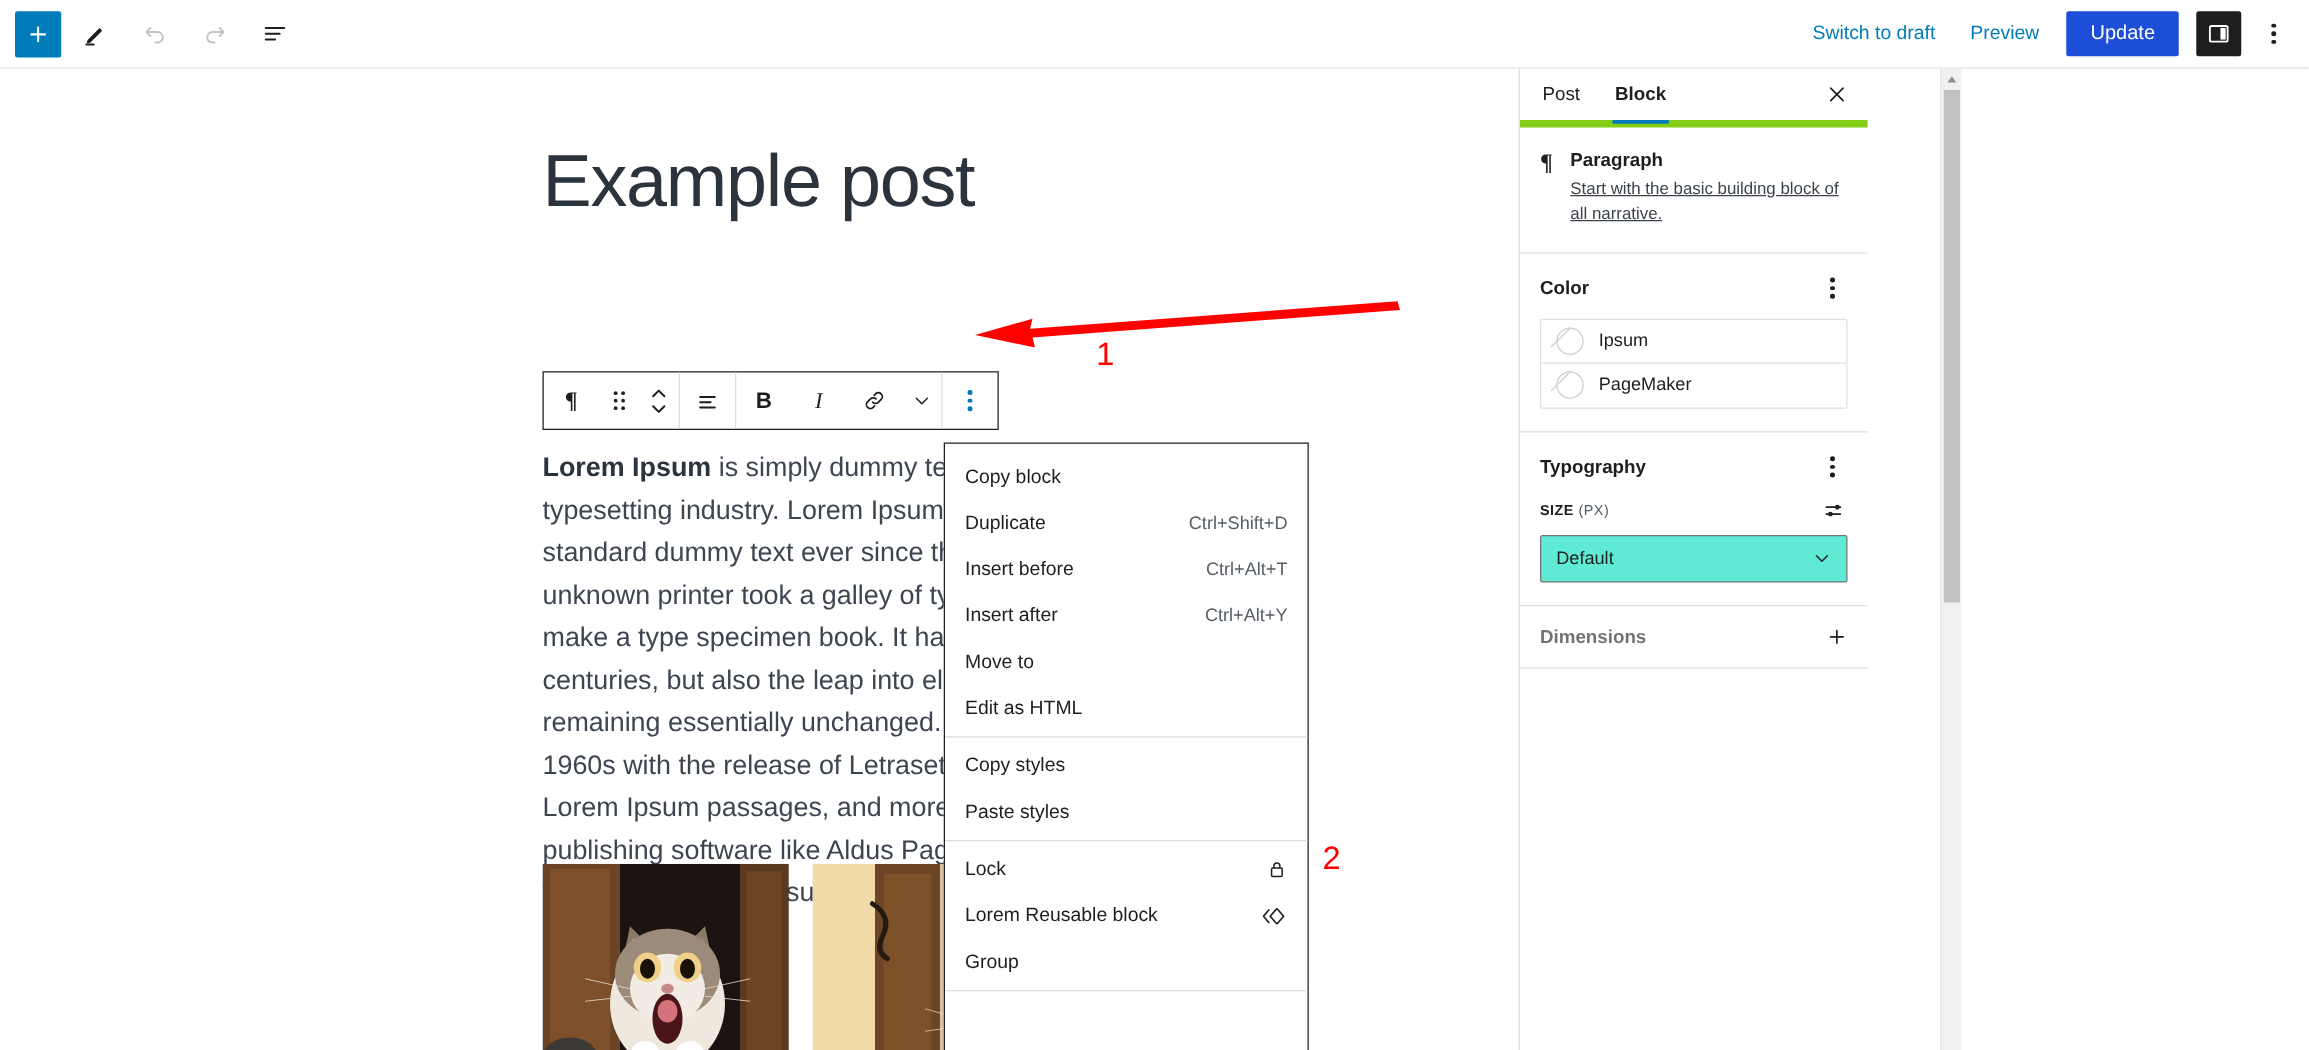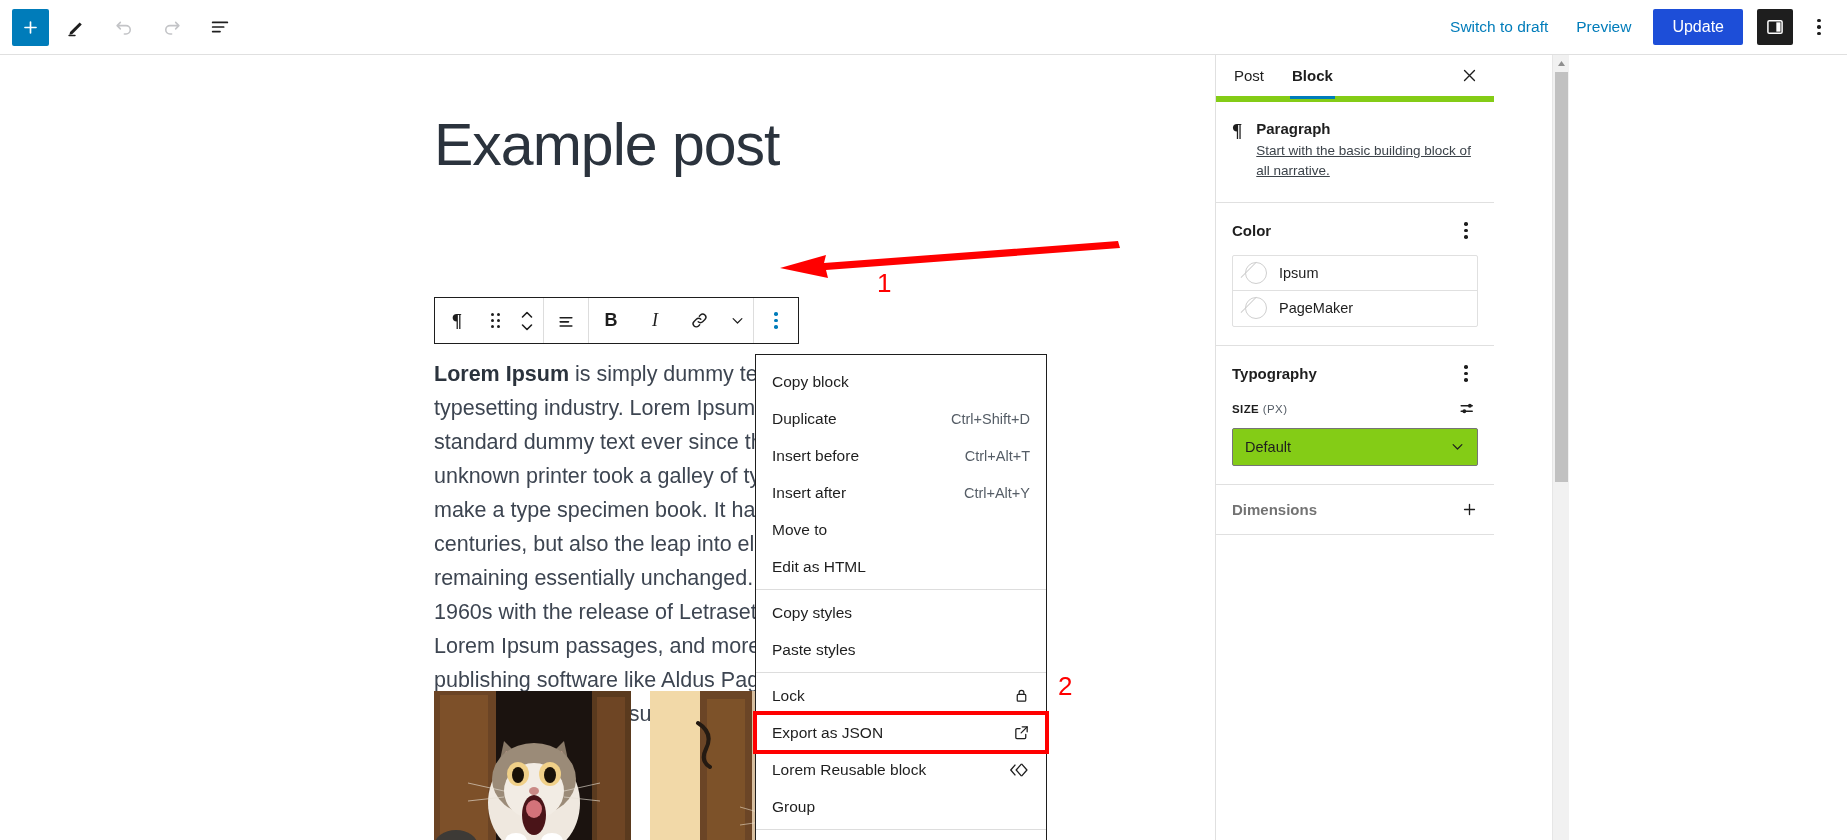--- a/index.html
+++ b/index.html
@@ -147,21 +147,21 @@
   }
   .color-lbl { font-size: 14.5px; color: #1e1e1e; }
 
   .size-row { display: flex; align-items: center; margin-bottom: 8px; }
   .size-lbl { font-size: 11.5px; font-weight: 600; letter-spacing: .4px; color: #1e1e1e; flex:1; }
   .size-lbl span { font-weight: 400; color: #555d66; }
   .size-cfg { width: 22px; height: 22px; display:flex;align-items:center;justify-content:center;cursor:pointer;}
   .select-box {
     width: 100%; height: 38px; border: 1px solid #757575; border-radius: 2px;
     display: flex; align-items: center; padding: 0 12px; font-size: 14.5px; color: #1e1e1e;
-    cursor: pointer; background: #84cc16;
+    cursor: pointer; background: #5eead4;
   }
   .select-box .cv { flex: 1; }
 
   .sb-row {
     display: flex; align-items: center; height: 50px; padding: 0 16px;
     border-bottom: 1px solid #e0e0e0; cursor: pointer;
   }
   .sb-row-title { flex: 1; font-size: 15px; font-weight: 600; color: #737373; }
 
   
@@ -401,30 +401,20 @@
         <div class="menu-sec">
           <div class="menu-item">
             <span class="lbl">Lock</span>
             <span class="mi">
               <svg width="17" height="17" viewBox="0 0 24 24">
                 <rect x="6" y="10.5" width="12" height="9.5" rx="1.4" fill="none" stroke="#1e1e1e" stroke-width="1.7"></rect>
                 <path d="M8.6 10.5V8.2a3.4 3.4 0 0 1 6.8 0v2.3" fill="none" stroke="#1e1e1e" stroke-width="1.7"></path>
               </svg>
             </span>
           </div>
-          <div class="menu-item hl">
-            <span class="lbl">Export as JSON</span>
-            <span class="mi">
-              <svg width="17" height="17" viewBox="0 0 24 24">
-                <path d="M13 4h7v7" stroke="#1e1e1e" stroke-width="1.8" fill="none" stroke-linecap="round" stroke-linejoin="round"></path>
-                <path d="M20 4l-8.5 8.5" stroke="#1e1e1e" stroke-width="1.8" stroke-linecap="round"></path>
-                <path d="M18 14.5V19a1.5 1.5 0 0 1-1.5 1.5h-11A1.5 1.5 0 0 1 4 19V8a1.5 1.5 0 0 1 1.5-1.5H10" stroke="#1e1e1e" stroke-width="1.8" fill="none" stroke-linecap="round"></path>
-              </svg>
-            </span>
-          </div>
           <div class="menu-item">
             <span class="lbl">Lorem Reusable block</span>
             <span class="mi">
               <svg width="20" height="18" viewBox="0 0 26 22">
                 <path d="M15 3l7 8-7 8" stroke="#1e1e1e" stroke-width="1.7" fill="none" stroke-linejoin="round"></path>
                 <path d="M15 3L8 11l7 8" stroke="#1e1e1e" stroke-width="1.7" fill="none" stroke-linejoin="round"></path>
                 <path d="M7 4L1 11l6 7" stroke="#1e1e1e" stroke-width="1.7" fill="none" stroke-linejoin="round"></path>
               </svg>
             </span>
           </div>

